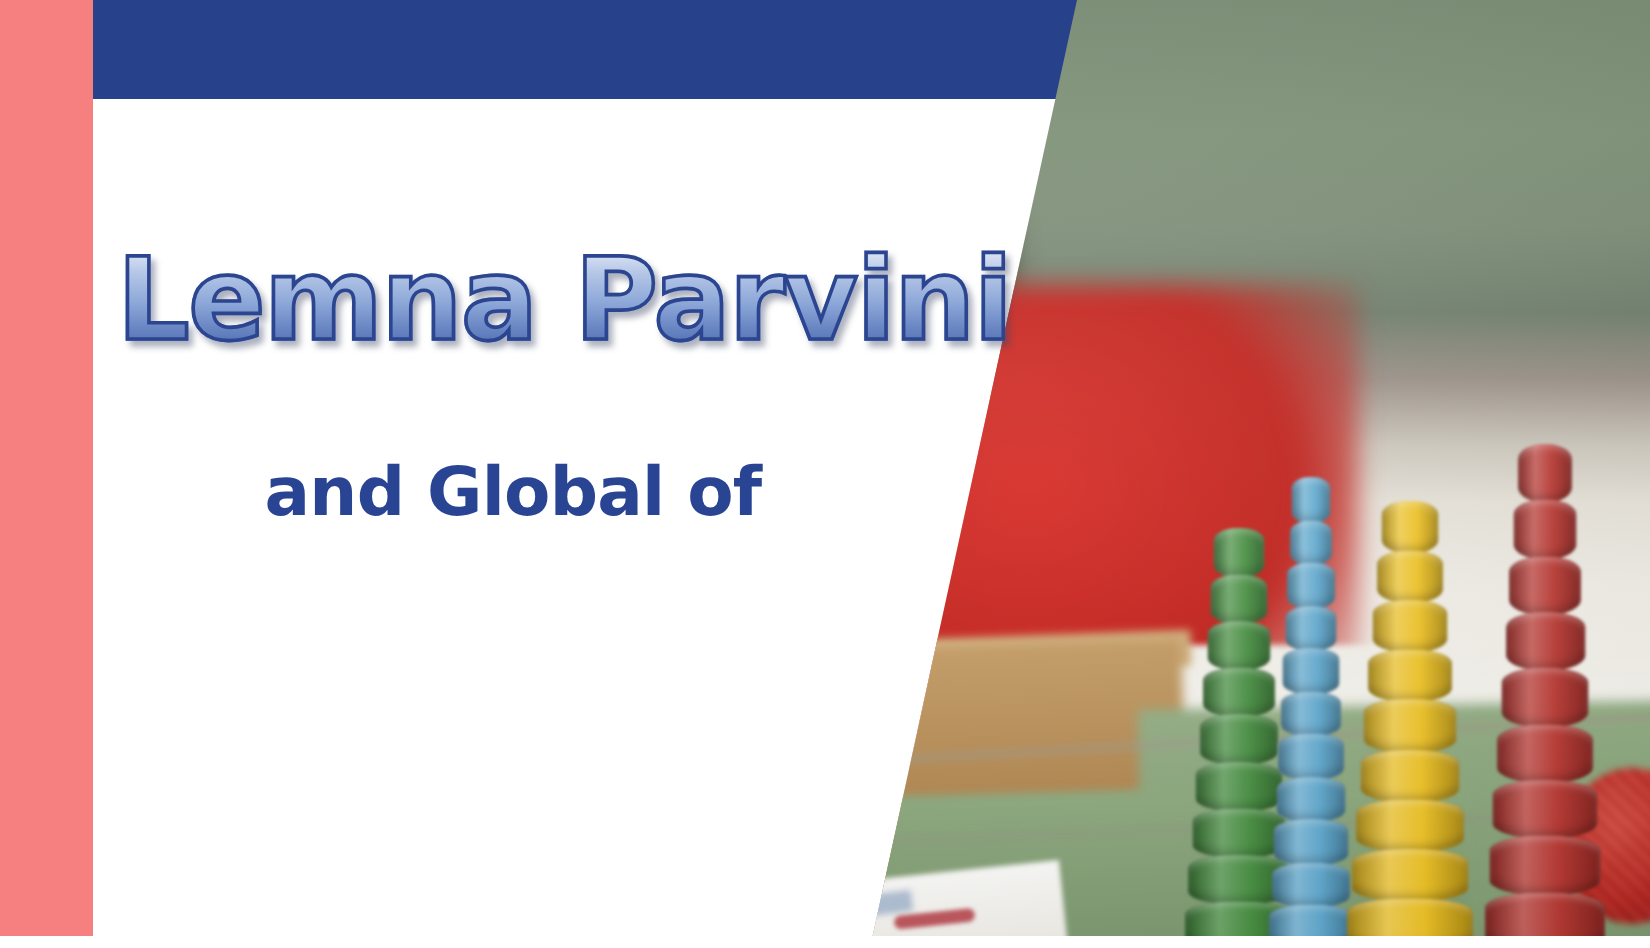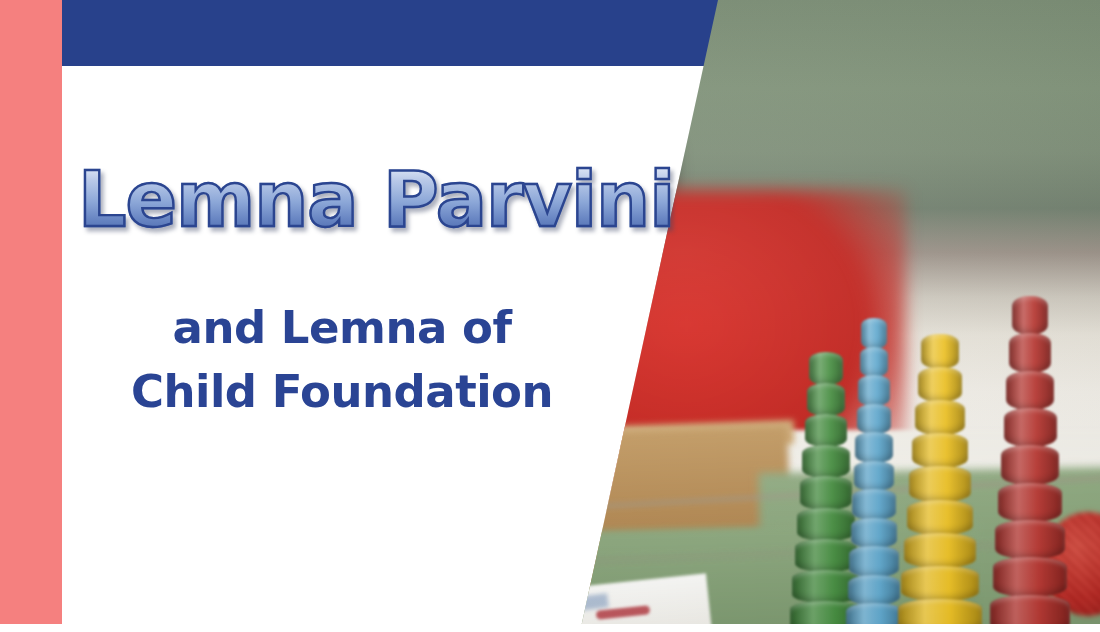--- a/index.html
+++ b/index.html
@@ -470,17 +470,16 @@
         <div class="ph card-mark-red"></div>
 
       </div>
       <div class="photo-light"></div>
     </div>
   </div>
 
   <div class="headline">Lemna Parvini</div>
 
   <div class="subhead">
-    <span class="ln">and Lemna of</span>
-    <span class="ln">Child Foundation</span>
+    <span class="ln">and Global of</span>
   </div>
 
 </div>
 
 </body></html>

